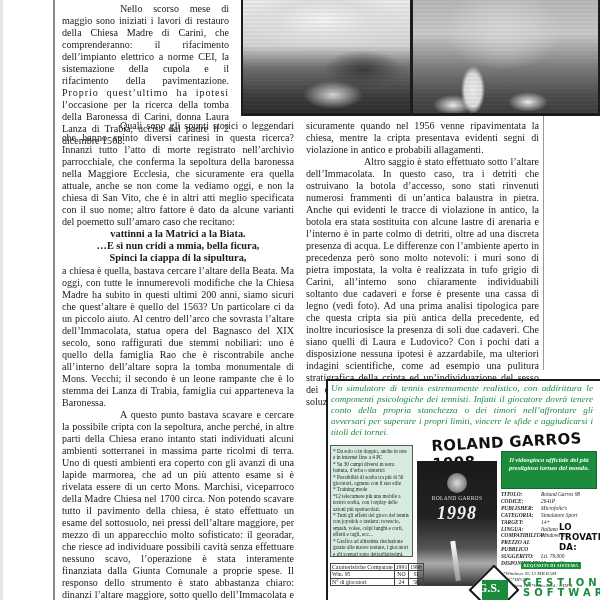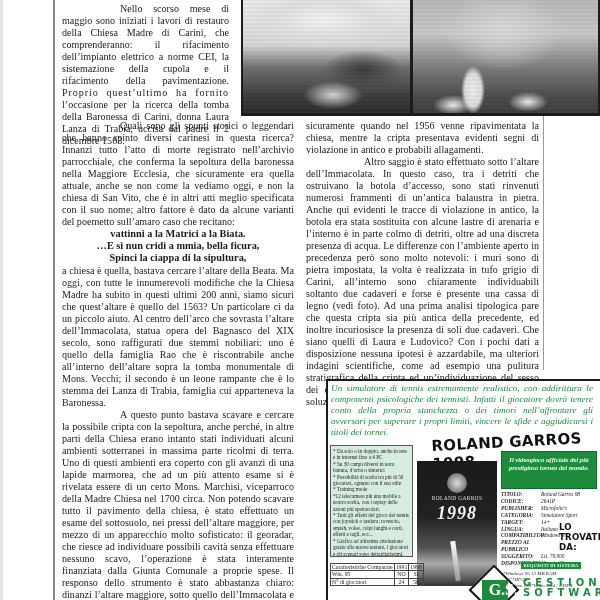--- a/index.html
+++ b/index.html
@@ -61,34 +61,34 @@
   .ad-req { position: absolute; left: 175px; top: 190px; width: 96px; font-style: italic; font-size: 5px; line-height: 6.2px; color: #222; }
 
   .ad-table { position: absolute; left: 2px; top: 182px; width: 80px; border-collapse: collapse; font-size: 5.8px; line-height: 6.4px; }
   .ad-table td { border: 1px solid #444; padding: 0 1px; white-space: nowrap; }
   .ad-table td.num { text-align: center; width: 14px; }
 
   .ad-where { position: absolute; left: 195px; top: 141px; font-family: "DejaVu Sans", sans-serif; font-weight: bold; font-size: 8.6px; letter-spacing: 0.2px; color: #111; margin-left: 36px; }
   .gs-logo { position: absolute; left: 140px; top: 189px; width: 52px; height: 40px; }
   .gs-diamond { position: absolute; left: 8px; top: 2px; width: 36px; height: 36px; border: 2px solid #111; transform: rotate(45deg); background: #fff; }
   .gs-square { position: absolute; left: 14px; top: 10px; width: 26px; height: 22px; background: #1c8c3c; }
-  .gs-text { position: absolute; left: 16px; top: 11px; width: 34px; text-align: right; color: #fff; font-weight: bold; font-size: 16px; font-family: "Liberation Serif", serif; }
+  .gs-text { position: absolute; left: 10px; top: 11px; width: 34px; text-align: left; color: #fff; font-weight: bold; font-size: 12px; font-family: "Liberation Serif", serif; }
   .gs-name { position: absolute; left: 195px; top: 197px; color: #1c8c3c; font-family: "DejaVu Sans", sans-serif; font-weight: bold; font-size: 10px; letter-spacing: 4px; line-height: 10px; }
 </style>
 </head>
 <body>
 
 <div class="page-edge"></div>
 <div class="left-rule"></div>
 <div class="right-rule"></div>
 
 <div class="txt" id="intro">
   <p class="indent">
     <span>Nello scorso mese di maggio sono iniziati i lavori di restauro della Chiesa Madre di Carini, che comprenderanno: il rifacimento dell’impianto elettrico a norme CEI, la sistemazione della cupola e il rifacimento della pavimentazione.</span>
-    <span class="spaced">Proprio quest’ultimo ha fornito</span>
+    <span class="spaced">Proprio quest’ultimo ha ipotesi</span>
     <span>l’occasione per la ricerca della tomba della Baronessa di Carini, donna Laura Lanza di Trabia, uccisa dal padre il 2 dicembre 1563.</span>
   </p>
 </div>
 
 <div class="photos">
   <div class="photo photo1">
       <div class="tint"></div>
     </div>
   <div class="photo photo2">
       <div class="tint"></div>

